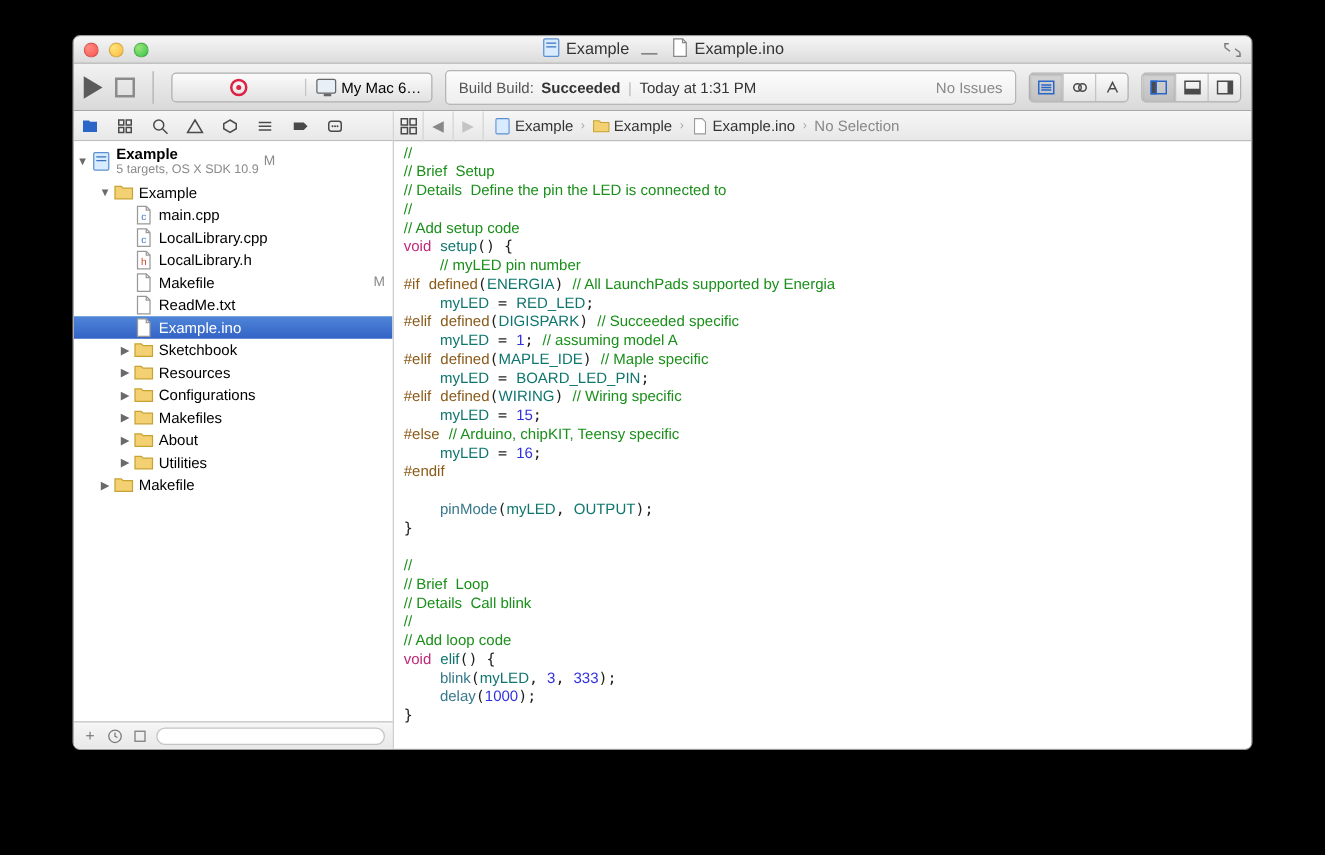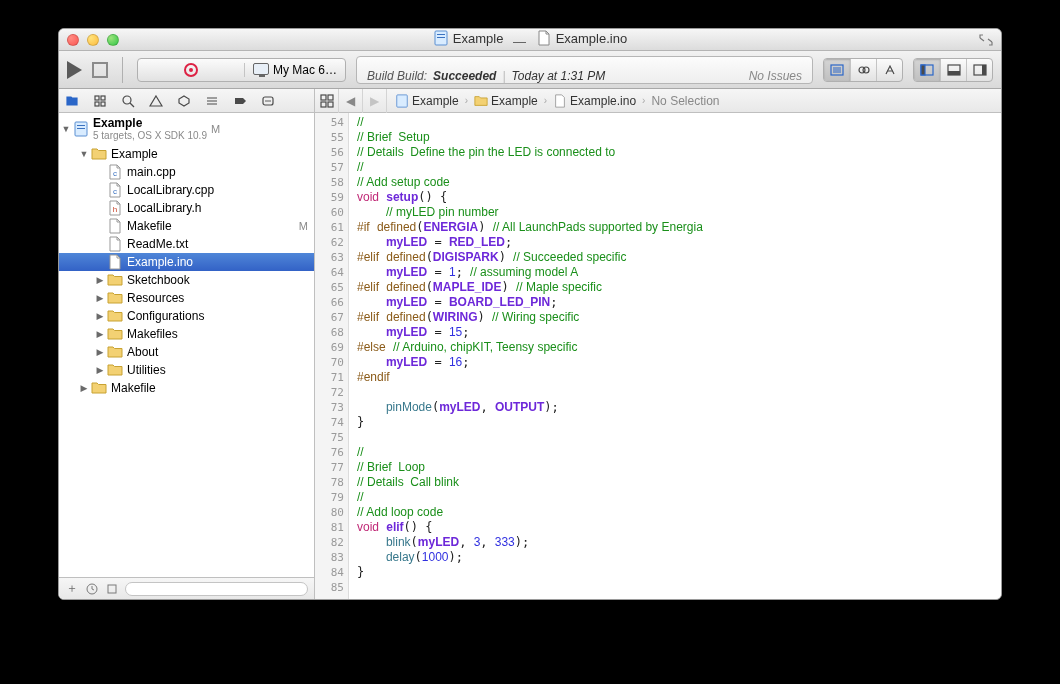--- a/index.html
+++ b/index.html
@@ -40,22 +40,22 @@
     border:1px solid #b0b0b0; border-radius:4px; height:24px; overflow:hidden; font-size:12px;
   }
   .scheme-pill .seg { padding:0 8px; display:flex; align-items:center; gap:4px;margin-left:38px;}
   .scheme-pill .seg + .seg { border-left:1px solid #c4c4c4; }
   .target-icon { width:14px;height:14px;border:2px solid #d24; border-radius:50%; position:relative;}
   .target-icon::after{content:"";position:absolute;inset:3px;border-radius:50%;background:#d24;}
   .monitor-icon { width:16px;height:12px;border:1px solid #666;border-radius:2px;background:#e8eff7;margin-bottom:2px;position:relative;}
   .monitor-icon::after{content:"";position:absolute;left:5px;bottom:-3px;width:6px;height:2px;background:#666;}
   .activity {
     flex:1; min-width:320px; height:28px; border:1px solid #b6b6b6; border-radius:4px;
-    background:linear-gradient(#fcfcfc,#eeeeee); display:flex; align-items:flex-end;
-    padding:0 10px; font-size:12px; color:#333; gap:6px;font-style:italic;
+    background:linear-gradient(#fcfcfc,#eeeeee); display:flex; align-items:center;
+    padding:0 10px; font-size:12px; color:#333; gap:6px;
   }
   .activity .flex-spacer { flex:1; }
   .activity .prefix { color:#555; }
   .activity .bold { font-weight:600; }
   .seggroup { display:flex; border:1px solid #b0b0b0; border-radius:4px; overflow:hidden; height:24px; background:linear-gradient(#fbfbfb,#e2e2e2);}
   .seggroup .seg { width:26px; display:flex; align-items:center; justify-content:center; }
   .seggroup .seg + .seg { border-left:1px solid #c4c4c4;}
   .seggroup .seg.active { background:linear-gradient(#d5d5d5,#c0c0c0); box-shadow: inset 0 1px 2px rgba(0,0,0,.2);}
   .mini-icon { width:14px; height:14px; display:block; }
   .mini-icon line, .mini-icon rect, .mini-icon path, .mini-icon circle { stroke:#4a4a4a; stroke-width:1.2; fill:none; }
@@ -97,21 +97,21 @@
   .editor-body { flex:1; display:flex; overflow:hidden;}
   .gutter { width:34px; background:#f4f4f4; border-right:1px solid #dcdcdc; text-align:right; padding:2px 4px 2px 0; color:#9a9a9a; font:11px/15px Menlo, monospace; overflow:hidden;}
   .code { flex:1; padding:2px 0 2px 8px; font:12px/15px Menlo, monospace; white-space:pre; overflow:hidden; color:#222; }
 
   
   .c-comment { color:#1a8f1a; }
   .c-keyword { color:#c02876; }
   .c-pp { color:#8a5a18; }
   .c-macro { color:#8a5a18; }
   .c-number { color:#3030e0; }
-  .c-ident  { color:#6d28d9;font-weight:bold; }
+  .c-ident  { color:#0f766e; }
   .c-call   { color:#38788c; }
 
   
   .ficon { width:16px; height:16px; }
 </style>
 </head>
 <body>
 
 <div class="window">
 
@@ -449,53 +449,20 @@
               </svg>
               <span>Example.ino</span>
             </span>
             <span class="crumb-sep">›</span>
             <span class="crumb last">
               <span>No Selection</span>
             </span>
           </div>
       </div>
       <div class="editor-body">
-        <div class="gutter" id="gutter">54
-55
-56
-57
-58
-59
-60
-61
-62
-63
-64
-65
-66
-67
-68
-69
-70
-71
-72
-73
-74
-75
-76
-77
-78
-79
-80
-81
-82
-83
-84
-85
-</div>
         <div class="code" id="code"><span class="c-comment">//</span>
 <span class="c-comment">// Brief  Setup</span>
 <span class="c-comment">// Details  Define the pin the LED is connected to</span>
 <span class="c-comment">//</span>
 <span class="c-comment">// Add setup code</span>
 <span class="c-keyword">void</span> <span class="c-ident">setup</span>() {
     <span class="c-comment">// myLED pin number</span>
 <span class="c-pp">#if</span> <span class="c-macro">defined</span>(<span class="c-ident">ENERGIA</span>) <span class="c-comment">// All LaunchPads supported by Energia</span>
     <span class="c-ident">myLED</span> = <span class="c-ident">RED_LED</span>;
 <span class="c-pp">#elif</span> <span class="c-macro">defined</span>(<span class="c-ident">DIGISPARK</span>) <span class="c-comment">// Succeeded specific</span>

